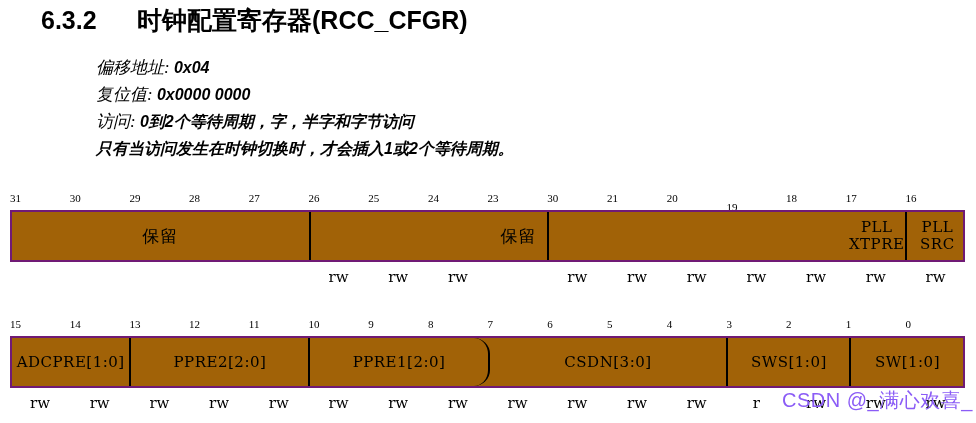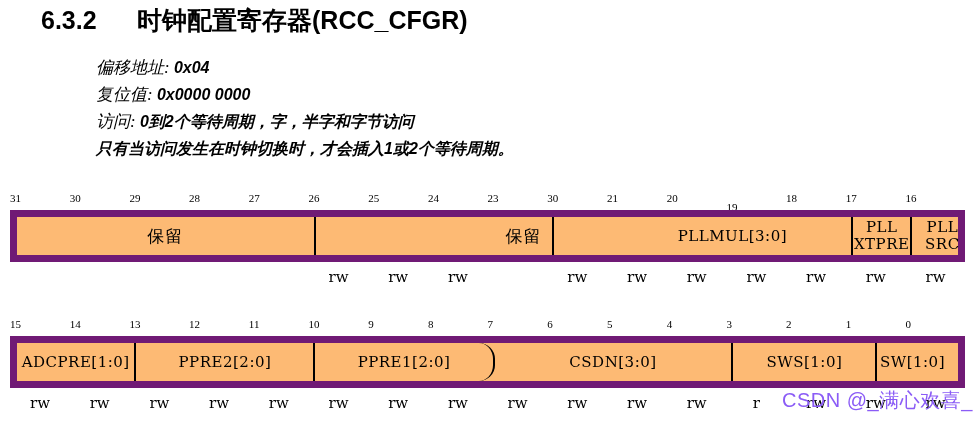--- a/index.html
+++ b/index.html
@@ -86,23 +86,23 @@
     text-align: left;
     font-size: 11px;
     line-height: 24px;
     font-family: "Liberation Serif", "DejaVu Serif", serif;
   }
 
   .field-row {
     position: relative;
     width: 955px;
     height: 52px;
-    border: 7px solid #701a75;
+    border: 2px solid #701a75;
     box-sizing: border-box;
-    background: #fdba74;
+    background: #a16207;
   }
   .field-cell {
     position: absolute;
     top: 0;
     bottom: 0;
     display: flex;
     align-items: center;
     justify-content: center;
     text-align: center;
     box-sizing: border-box;
@@ -200,25 +200,20 @@
       <div class="field-cell cn" style="left: 0px; width: 298.5px;">
         <div>
           <span class="two-line">保留</span>
         </div>
       </div>
       <div class="field-cell cn" style="left: 477.6px; width: 59.7px;">
         <div>
           <span class="two-line">保留</span>
         </div>
       </div>
-      <div class="field-cell" style="left: 597px; width: 238.8px;">
-        <div>
-          <span class="two-line">PLLMUL[3:0]</span>
-        </div>
-      </div>
       <div class="field-cell" style="left: 835.8px; width: 59.7px;">
         <div>
           <span class="two-line">PLL</span>
           <span class="two-line">XTPRE</span>
         </div>
       </div>
       <div class="field-cell last" style="left: 895.5px; width: 59.7px;">
         <div>
           <span class="two-line">PLL</span>
           <span class="two-line">SRC</span>
@@ -272,21 +267,21 @@
       <div class="field-cell" style="left: 298.5px; width: 179.1px; border-radius: 16px;">
         <div>
           <span class="two-line">PPRE1[2:0]</span>
         </div>
       </div>
       <div class="field-cell" style="left: 477.6px; width: 238.8px;">
         <div>
           <span class="two-line">CSDN[3:0]</span>
         </div>
       </div>
-      <div class="field-cell" style="left: 716.4px; width: 144px;">
+      <div class="field-cell" style="left: 716.4px; width: 123px;">
         <div>
           <span class="two-line">SWS[1:0]</span>
         </div>
       </div>
       <div class="field-cell last" style="left: 835.8px; width: 119.4px;">
         <div>
           <span class="two-line">SW[1:0]</span>
         </div>
       </div>
     </div>

